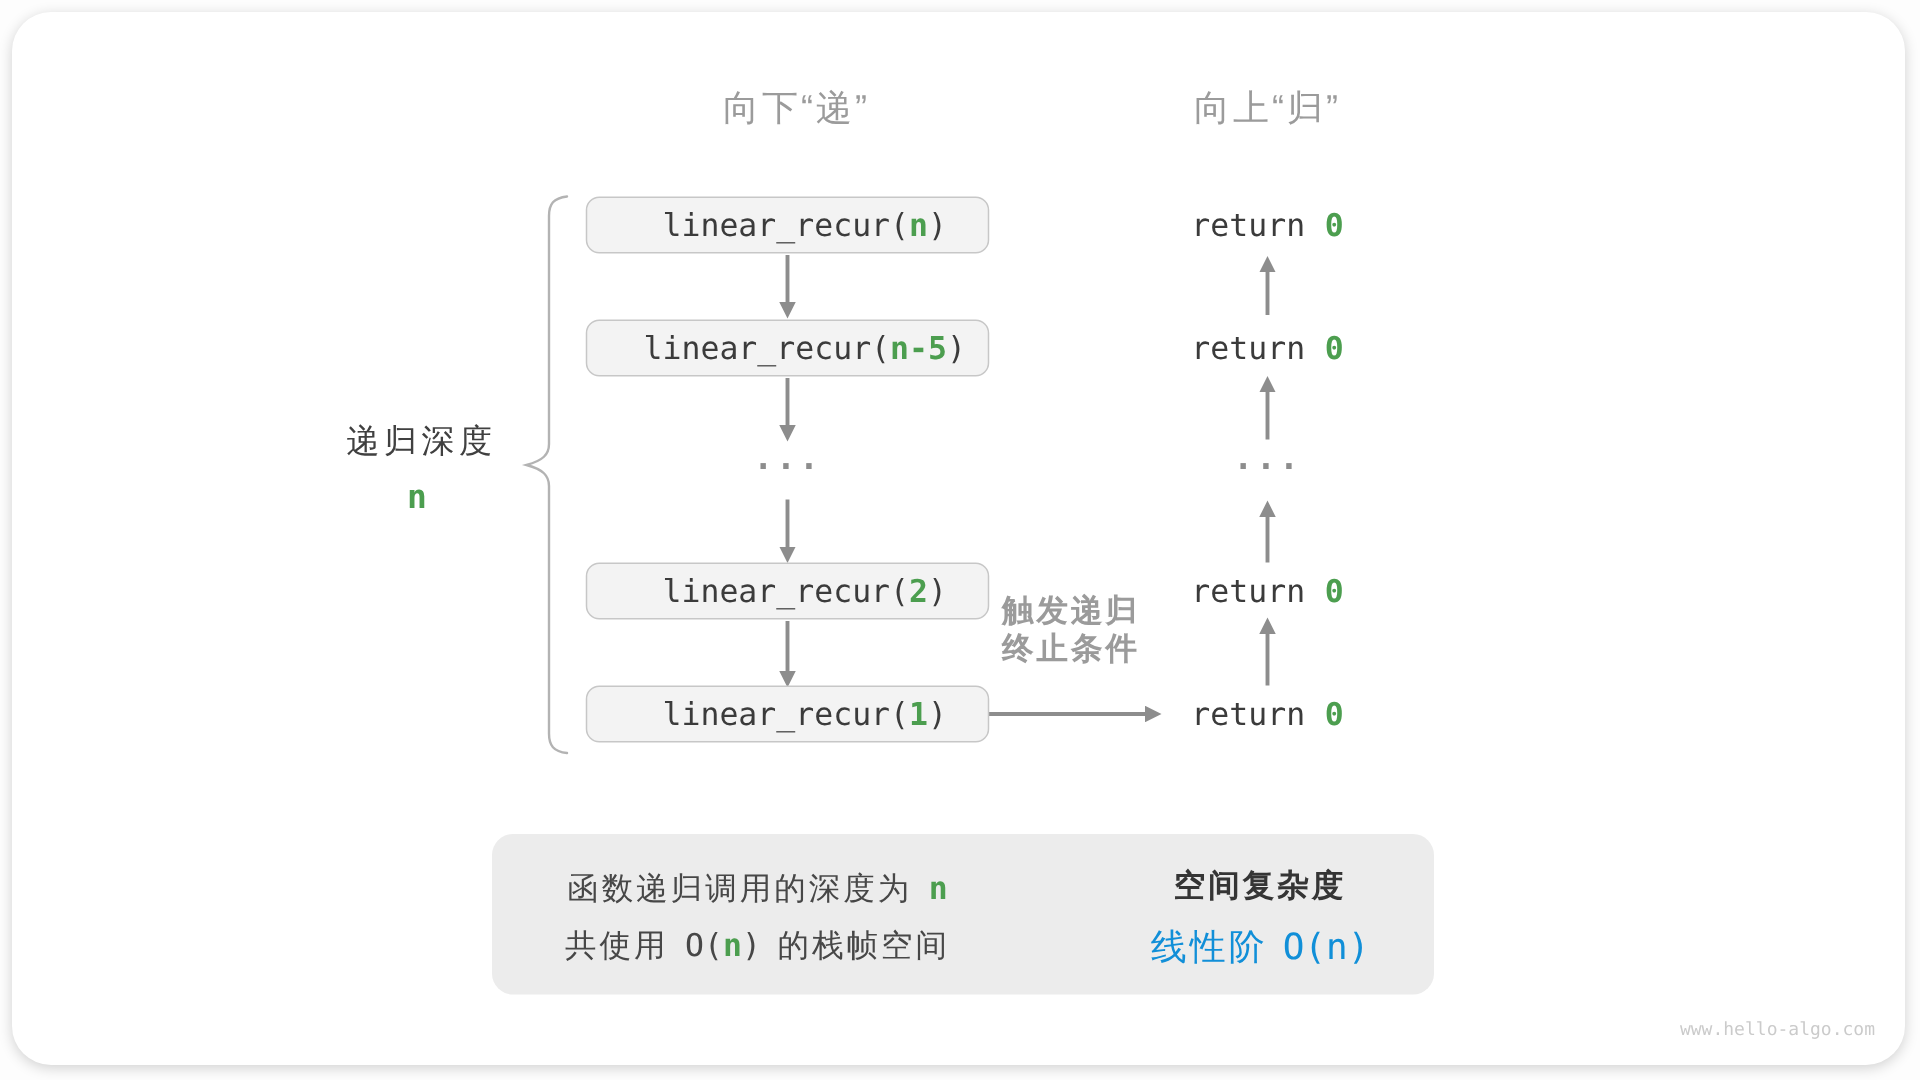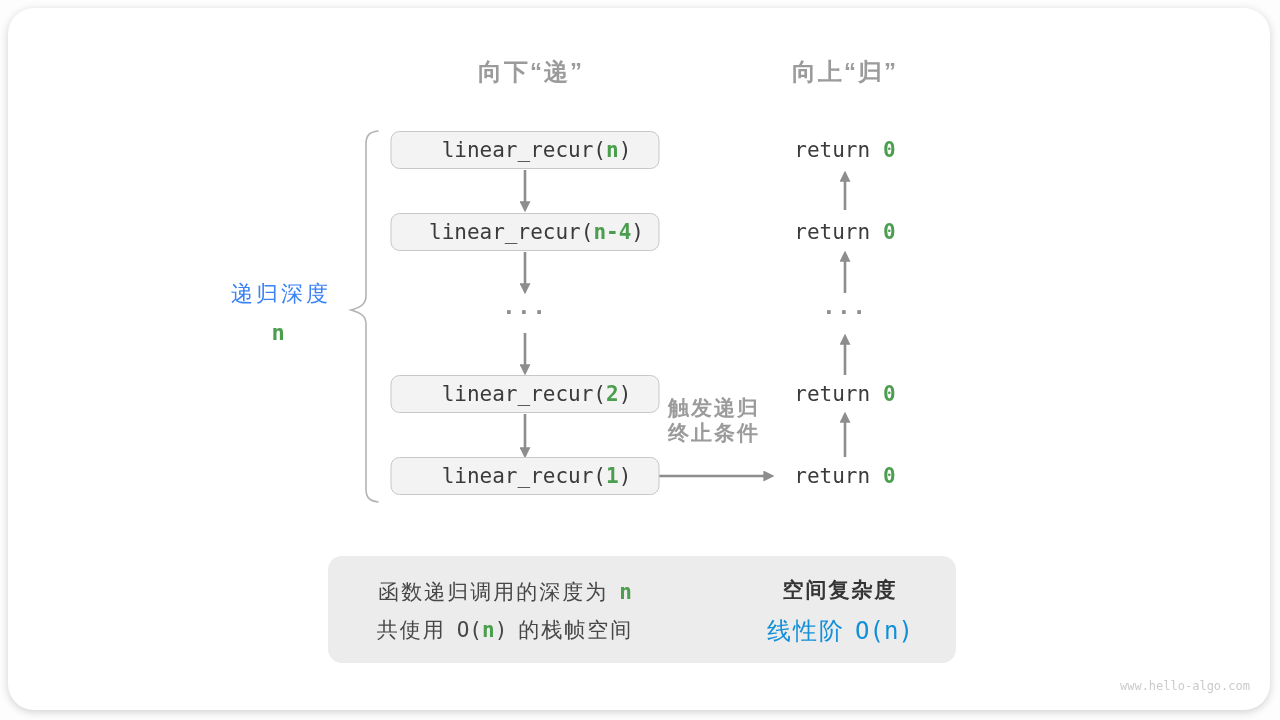--- a/index.html
+++ b/index.html
@@ -11,38 +11,38 @@
   .card{
     position:absolute;left:8px;top:8px;width:1262px;height:702px;
     background:#ffffff;border-radius:26px;
     box-shadow:0 2px 9px rgba(0,0,0,0.18);
   }
   .pc{position:absolute;transform:translate(-50%,-50%);white-space:nowrap;}
   .code{font-family:"DejaVu Sans Mono","Liberation Mono",monospace;}
   .green{color:#4c9e4f;font-weight:700;}
   .blue{color:#118fd8;}
   .col-title{
-    font-size:24px;font-weight:700;color:#9b9b9b;letter-spacing:2px;
+    font-size:24px;font-weight:400;color:#9b9b9b;letter-spacing:2px;
   }
   .call-box{
     position:absolute;left:525px;transform:translate(-50%,-50%);
     width:244px;height:36px;
     background:#f3f3f3;border:1.6px solid #c7c7c7;border-radius:9px;
     display:flex;align-items:center;justify-content:center;
     font-size:21px;color:#3b3b3b;white-space:nowrap;padding-left:23px;
   }
   .ret{
     position:absolute;left:845px;transform:translate(-50%,-50%);
     font-size:21px;color:#3b3b3b;white-space:nowrap;
   }
   .ret .val{margin-left:13px;}
   .dots{
     font-weight:700;font-size:22px;letter-spacing:2px;color:#8d8d8d;
   }
-  .depth-label{font-size:22px;color:#3b82f6;letter-spacing:3px;}
+  .depth-label{font-size:22px;color:#404040;letter-spacing:3px;}
   .depth-value{font-size:22px;}
   .trigger{
     font-size:21px;font-weight:700;color:#9b9b9b;letter-spacing:2px;
     line-height:25px;text-align:center;
   }
   .summary-box{
     position:absolute;left:328px;top:556px;width:628px;height:107px;
     background:#ececec;border-radius:14px;
   }
   .sum-line{font-size:21px;color:#474747;letter-spacing:2px;text-align:right;}
@@ -98,21 +98,21 @@
 <div class="pc depth-label" style="left:281px;top:294px">递归深度</div>
 <div class="pc code green depth-value" style="left:278px;top:332px">n</div>
 
 <div class="call-box code" style="top:150px">
   <span>linear_recur(</span>
     <span class="green">n</span>
     <span>)</span>
 </div>
 <div class="call-box code" style="top:232px">
   <span>linear_recur(</span>
-    <span class="green">n-4</span>
+    <span class="green">n-5</span>
     <span>)</span>
 </div>
 <div class="pc code dots" style="left:525px;top:306px">...</div>
 <div class="call-box code" style="top:394px">
   <span>linear_recur(</span>
     <span class="green">2</span>
     <span>)</span>
 </div>
 <div class="call-box code" style="top:476px">
   <span>linear_recur(</span>

